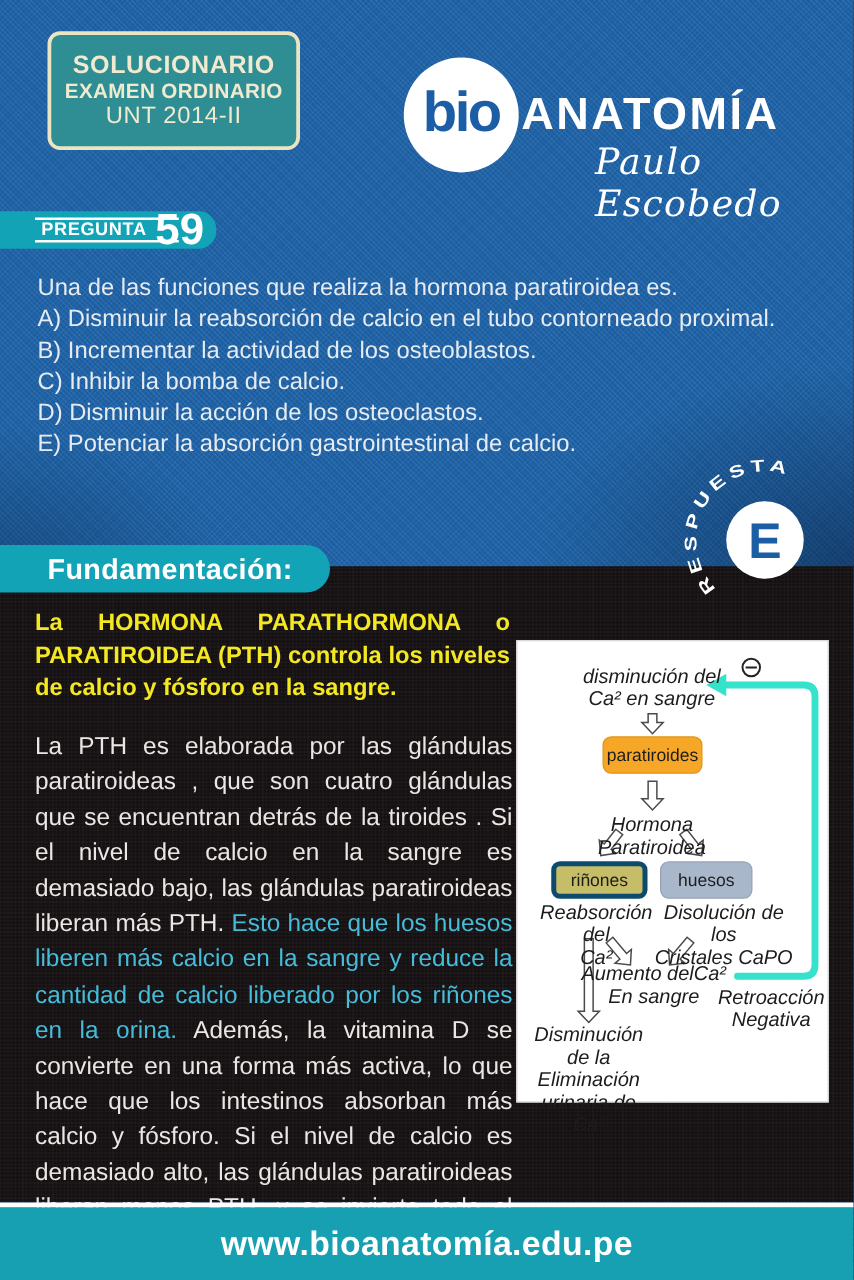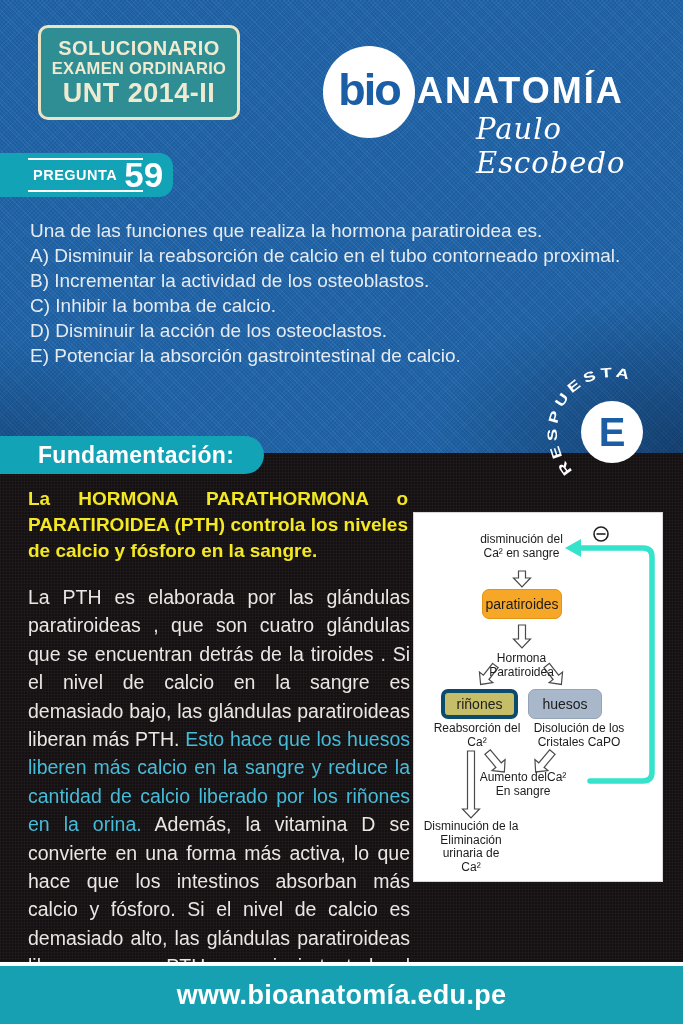--- a/index.html
+++ b/index.html
@@ -24,38 +24,38 @@
   }
   
   .exam-badge {
     position:absolute; left:38px; top:25px; width:202px; height:95px;
     background:#2e8e94; border:3px solid #ece5c4; border-radius:10px;
     display:flex; flex-direction:column; align-items:center; justify-content:center;
     color:#f0ead0; text-align:center; line-height:1.12;
   }
   .exam-badge .l1 { font-size:20px; font-weight:bold; letter-spacing:0.5px; }
   .exam-badge .l2 { font-size:16.5px; font-weight:bold; letter-spacing:0.3px; }
-  .exam-badge .l3 { font-size:27px; font-weight:bold; letter-spacing:0.5px; }
+  .exam-badge .l3 { font-size:19px; font-weight:normal; letter-spacing:0.5px; }
   .logo { position:absolute; left:318px; top:28px; width:352px; height:122px; }
   .logo-circle {
     position:absolute; left:5px; top:18px; width:92px; height:92px; border-radius:50%;
     background:#fff; display:flex; align-items:center; justify-content:center;
   }
   .logo-bio { color:#1b5ea6; font-size:45px; font-weight:bold; letter-spacing:-2px; padding-bottom:4px; }
   .logo-anatomia {
     position:absolute; left:99px; top:42px; color:#fff; font-size:36px; font-weight:bold;
     letter-spacing:2px;
   }
   .logo-author {
     position:absolute; left:158px; top:84px; color:#fff; font-size:29px;
     font-family:"DejaVu Serif", serif; font-style:italic; letter-spacing:1px;
   }
   
   .pregunta-banner {
-    position:absolute; left:0; top:153px; width:173px; height:44px;
+    position:absolute; left:0; top:169px; width:173px; height:30px;
     background:#12a3b7; border-radius:0 14px 14px 0;
   }
   .pregunta-banner .rule { position:absolute; left:28px; width:115px; height:2px; background:#fff; }
   .rule-top { top:5px; } .rule-bottom { bottom:5px; }
   .pregunta-inner {
     position:absolute; left:33px; top:0; height:100%; display:flex; align-items:center; gap:7px;
     color:#fff;
   }
   .pregunta-label { font-size:14.5px; font-weight:bold; letter-spacing:0.5px; }
   .pregunta-number { font-size:35px; font-weight:bold; }
@@ -83,22 +83,22 @@
     color:#e9e7e4; font-size:19.5px; line-height:28.4px; text-align:justify;
   }
   .body-par .teal { color:#45bcd9; }
   
   .diagram {
     position:absolute; left:413px; top:512px; width:250px; height:370px;
     background:#ffffff; border:1px solid #d8d8d8;
   }
   .diagram svg.arrows { position:absolute; left:0; top:0; width:250px; height:370px; }
   .dnode {
-    position:absolute; color:#1c1c1c; font-size:12px; line-height:1.13;
-    text-align:center; white-space:pre-line;
+    position:absolute; color:#1c1c1c; font-size:16px; line-height:1.13;
+    text-align:center; white-space:pre-line;font-style:italic;
   }
   .dbox {
     position:absolute; display:flex; align-items:center; justify-content:center;
     font-size:14px; color:#1c1c1c; border-radius:7px; white-space:pre-line;
   }
   .box-paratiroides { left:68px; top:76px; width:80px; height:30px; background:#f6a728; border:1px solid #e29414; }
   .box-rinones { left:27px; top:176px; width:77px; height:30px; background:#c6bd68; border:4px solid #0c4a6e; }
   .box-huesos { left:114px; top:176px; width:74px; height:30px; background:#a9b7cb; border:1px solid #95a3b6; }
   .n-disminucion { left:40px; top:20px; width:135px; }
   .n-hormona { left:55px; top:139px; width:105px; }
@@ -200,20 +200,22 @@
     <div class="dnode n-hormona">Hormona
 Paratiroidea</div>
     <div class="dbox box-rinones">riñones</div>
     <div class="dbox box-huesos">huesos</div>
     <div class="dnode n-reabsorcion">Reabsorción del
 Ca²</div>
     <div class="dnode n-disolucion">Disolución de los
 Cristales CaPO</div>
     <div class="dnode n-aumento">Aumento delCa²
 En sangre</div>
+    <div class="dnode n-retroaccion">Retroacción
+Negativa</div>
     <div class="dnode n-disminucion-urinaria">Disminución de la
 Eliminación
 urinaria de
 Ca²</div>
   </div>
 
   <div class="footer-rule"></div>
   <div class="footer">
     <span class="footer-url">www.bioanatomía.edu.pe</span>
   </div>

